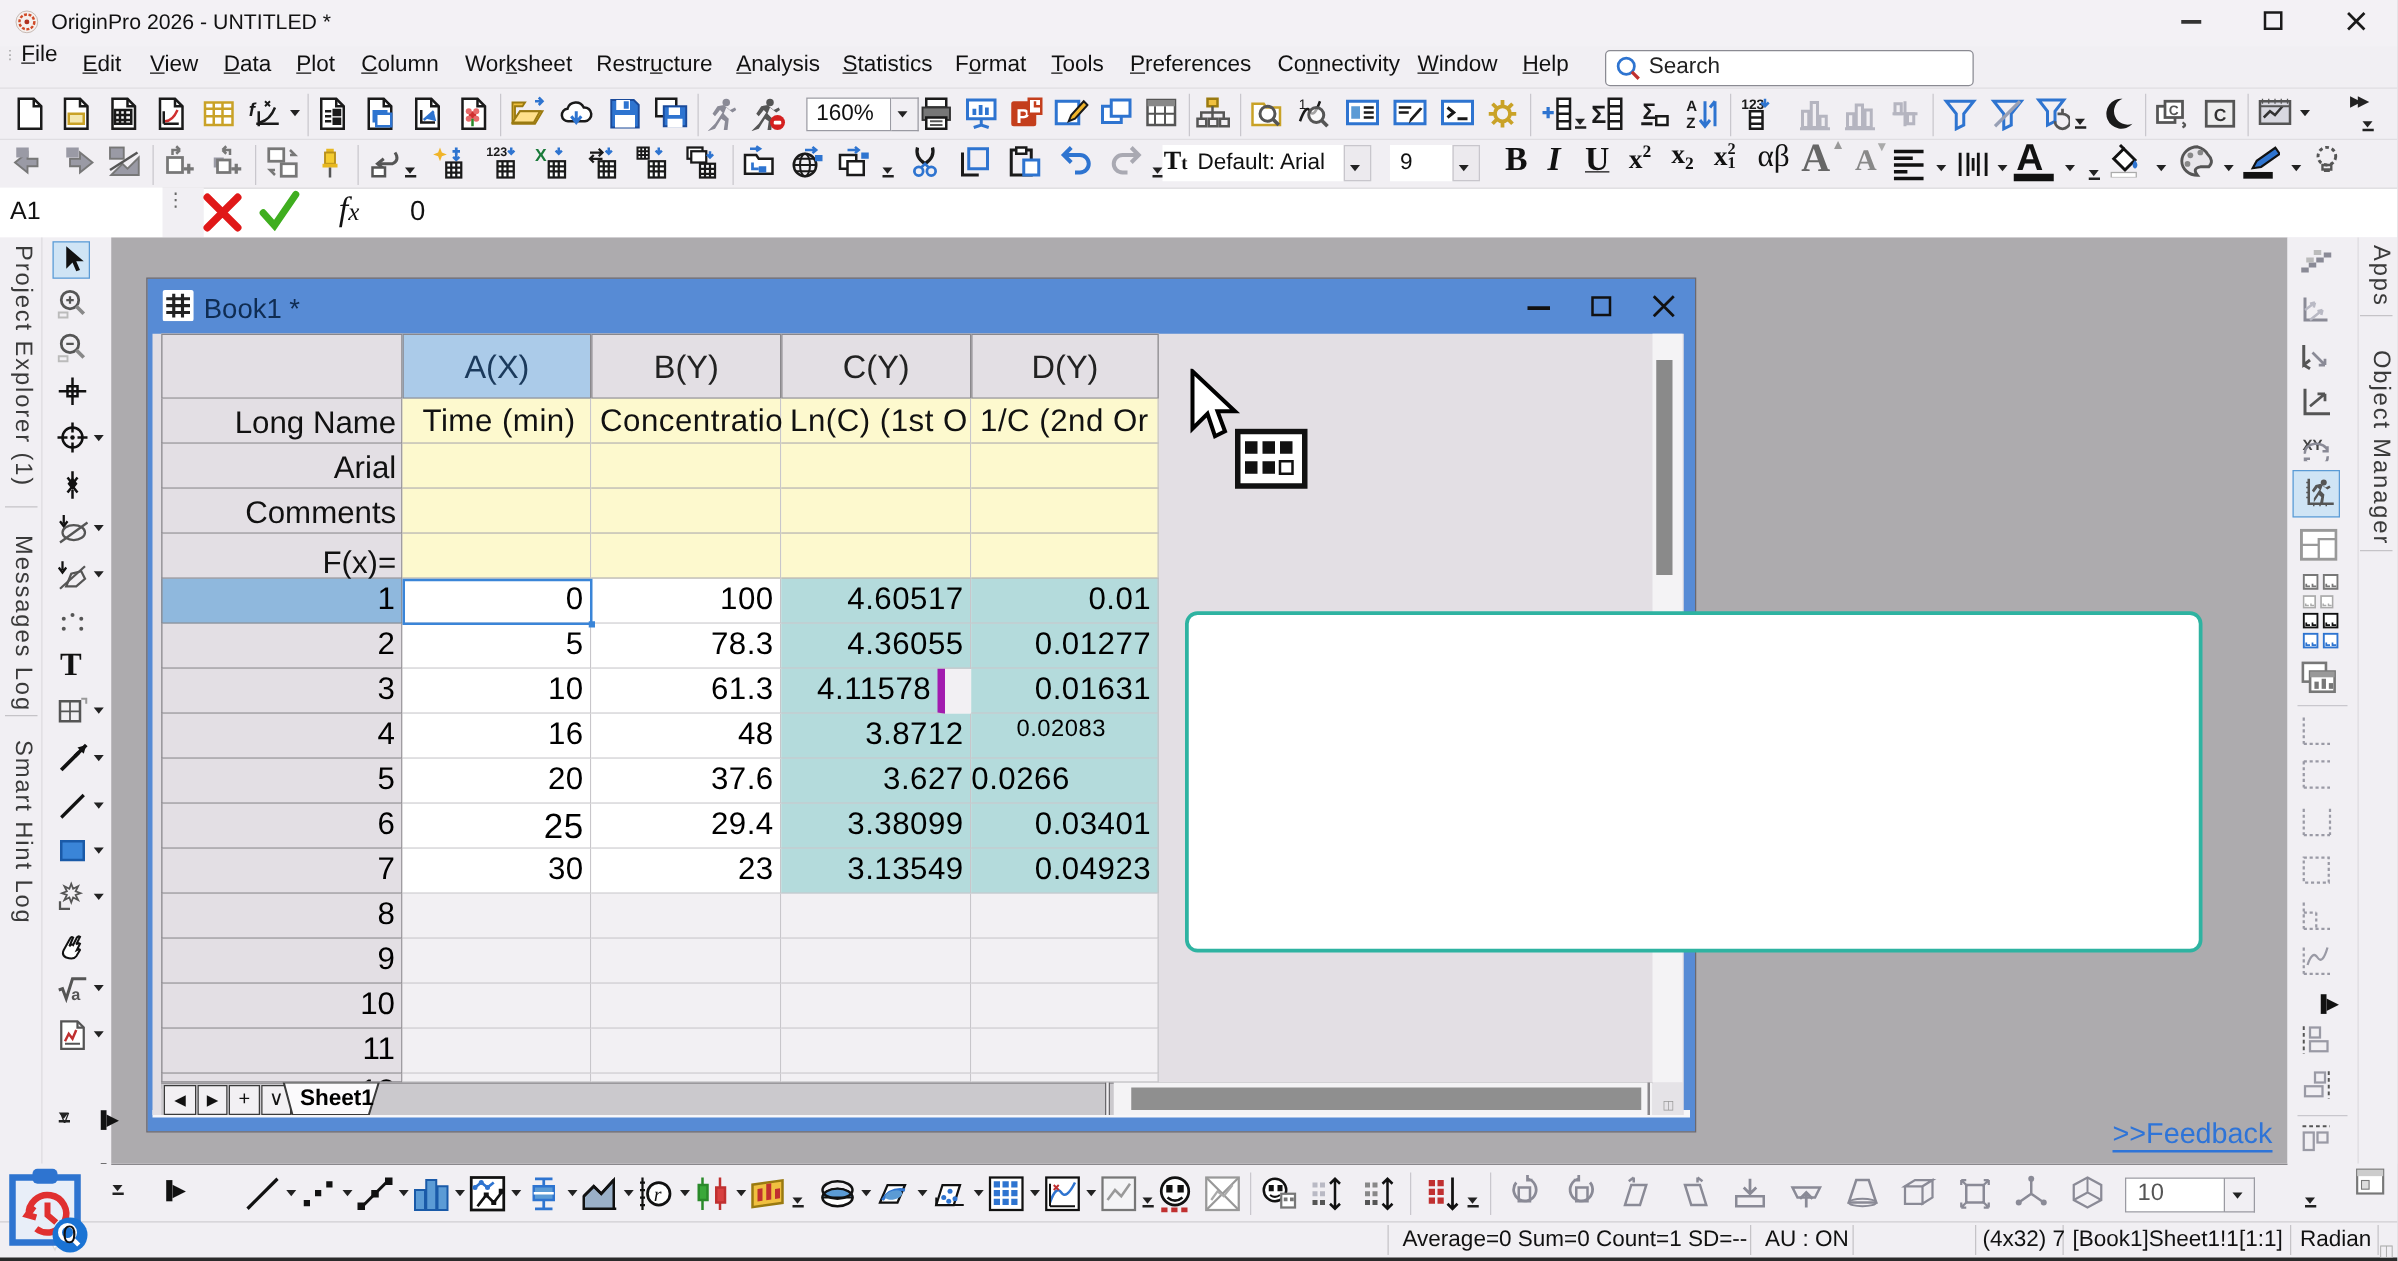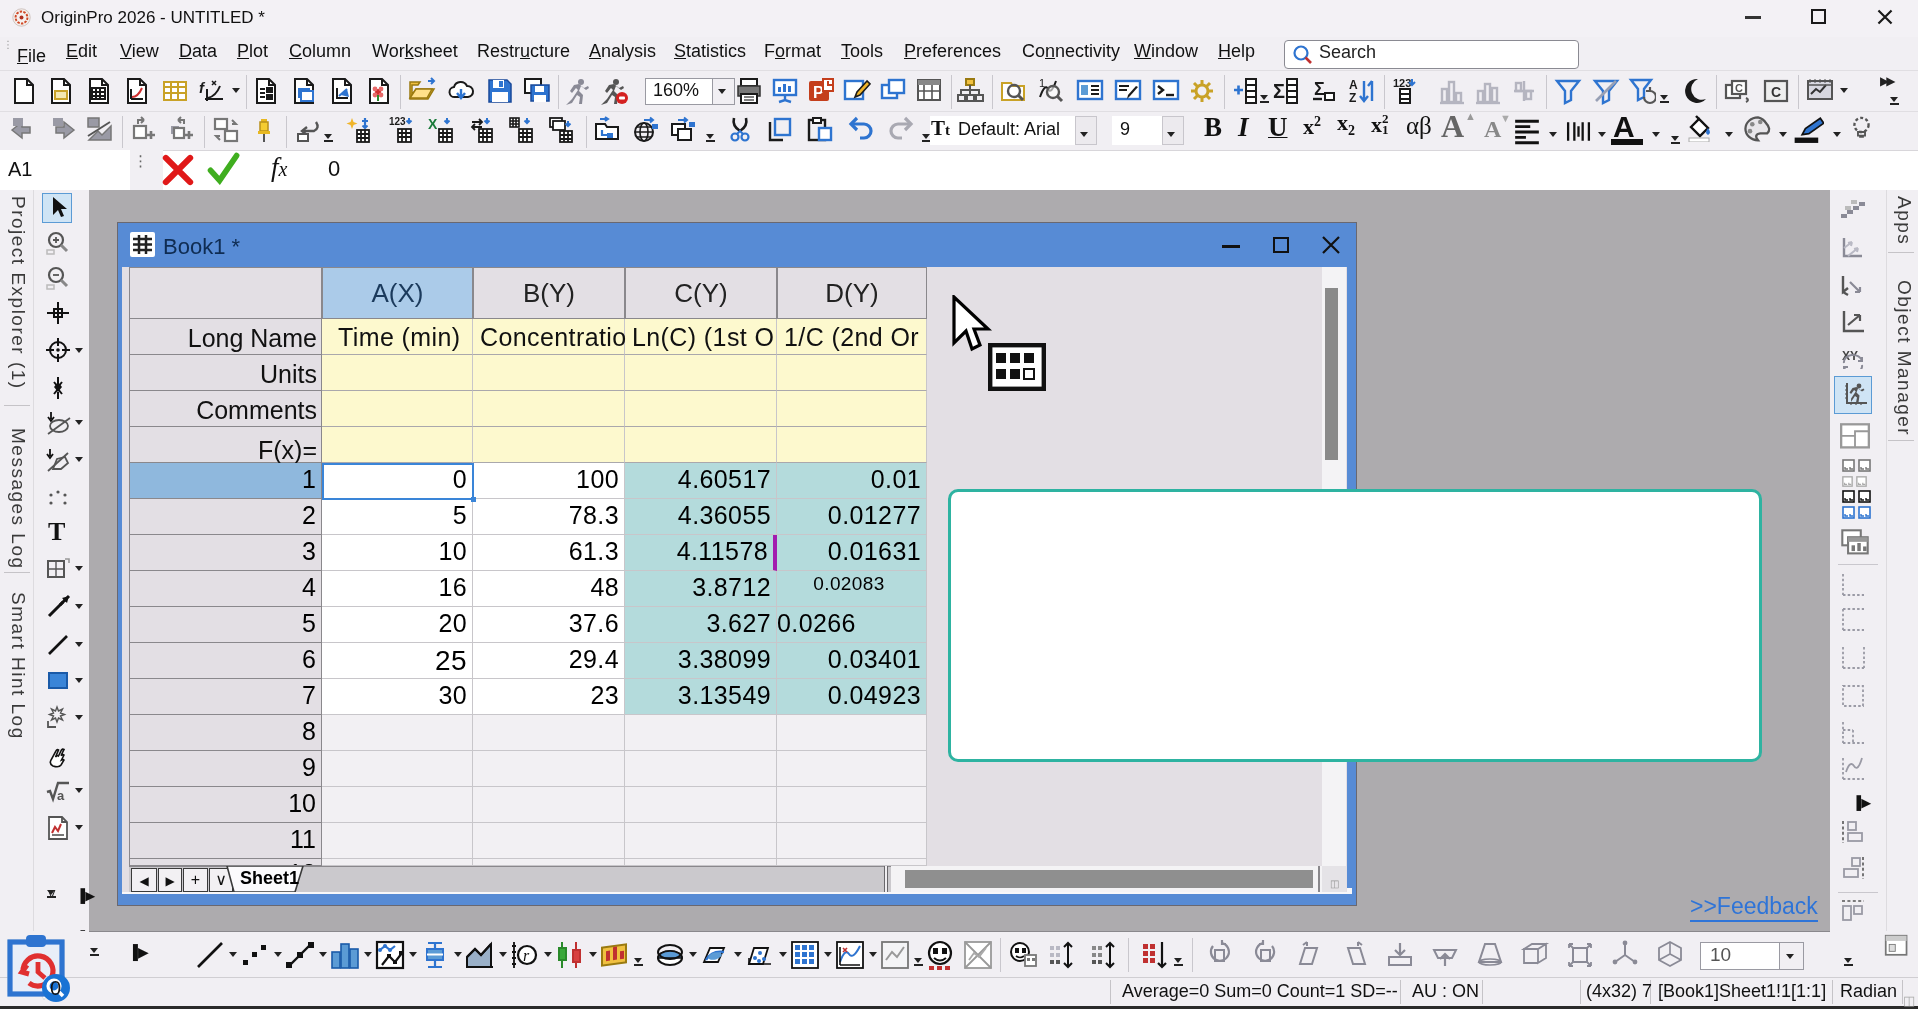--- a/index.html
+++ b/index.html
@@ -20,21 +20,21 @@
 <circle cx="12" cy="12" r="2.5" fill="#b03020"></circle>
     </svg>
 <div class="mtxt" style="left:41px;top:8px;font-size:17px">OriginPro 2026 - UNTITLED *</div>
 <div class="abs" style="left:1745px;top:16px;width:16px;height:2.5px;background:#333"></div>
 <div class="abs" style="left:1811px;top:9px;width:15px;height:15px;border:2.4px solid #1a1a1a"></div>
 <svg class="ic" style="left:1877px;top:9px" width="16" height="16" viewBox="0 0 22 22">
       <path d="M2 2 L20 20 M20 2 L2 20" stroke="#1a1a1a" stroke-width="3"></path>
     </svg>
 <div class="abs" style="left:0;top:37px;width:1918px;height:33px;background:#f1eff3"></div>
 <div class="abs" style="left:3px;top:42px;width:3px;height:22px;color:#999;font-size:10px;line-height:5px">⋮</div>
-<div class="mtxt" style="left:17px;top:46px"><u>F</u>ile</div>
+<div class="mtxt" style="left:17px;top:33px"><u>F</u>ile</div>
 <div class="mtxt" style="left:66px;top:41px"><u>E</u>dit</div>
 <div class="mtxt" style="left:120px;top:41px"><u>V</u>iew</div>
 <div class="mtxt" style="left:179px;top:41px"><u>D</u>ata</div>
 <div class="mtxt" style="left:237px;top:41px"><u>P</u>lot</div>
 <div class="mtxt" style="left:289px;top:41px"><u>C</u>olumn</div>
 <div class="mtxt" style="left:372px;top:41px">Wor<u>k</u>sheet</div>
 <div class="mtxt" style="left:477px;top:41px">Restr<u>u</u>cture</div>
 <div class="mtxt" style="left:589px;top:41px"><u>A</u>nalysis</div>
 <div class="mtxt" style="left:674px;top:41px"><u>S</u>tatistics</div>
 <div class="mtxt" style="left:764px;top:41px">F<u>o</u>rmat</div>
@@ -696,21 +696,21 @@
 <div class="mtxt" style="left:473px;top:278px;width:152px;text-align:center;font-size:26px;color:#222">B(Y)</div>
 <div class="mtxt" style="left:625px;top:278px;width:152px;text-align:center;font-size:26px;color:#222">C(Y)</div>
 <div class="mtxt" style="left:777px;top:278px;width:150px;text-align:center;font-size:26px;color:#222">D(Y)</div>
 <div class="abs" style="left:129px;top:319px;width:193px;height:36px;background:#e3dfe4;border:1px solid #8a888c;border-top:none"></div>
 <div class="mtxt" style="left:129px;top:324px;width:188px;text-align:right;font-size:25px">Long Name</div>
 <div class="abs" style="left:322px;top:319px;width:151px;height:36px;background:#fdf9ce;border-right:1px solid #c8c6ca;border-bottom:1px solid #aaa8ac"></div>
 <div class="abs" style="left:473px;top:319px;width:152px;height:36px;background:#fdf9ce;border-right:1px solid #c8c6ca;border-bottom:1px solid #aaa8ac"></div>
 <div class="abs" style="left:625px;top:319px;width:152px;height:36px;background:#fdf9ce;border-right:1px solid #c8c6ca;border-bottom:1px solid #aaa8ac"></div>
 <div class="abs" style="left:777px;top:319px;width:150px;height:36px;background:#fdf9ce;border-right:1px solid #c8c6ca;border-bottom:1px solid #aaa8ac"></div>
 <div class="abs" style="left:129px;top:355px;width:193px;height:36px;background:#e3dfe4;border:1px solid #8a888c;border-top:none"></div>
-<div class="mtxt" style="left:129px;top:360px;width:188px;text-align:right;font-size:25px">Units</div>
+<div class="mtxt" style="left:129px;top:360px;width:188px;text-align:right;font-size:25px">Arial</div>
 <div class="abs" style="left:322px;top:355px;width:151px;height:36px;background:#fdf9ce;border-right:1px solid #c8c6ca;border-bottom:1px solid #aaa8ac"></div>
 <div class="abs" style="left:473px;top:355px;width:152px;height:36px;background:#fdf9ce;border-right:1px solid #c8c6ca;border-bottom:1px solid #aaa8ac"></div>
 <div class="abs" style="left:625px;top:355px;width:152px;height:36px;background:#fdf9ce;border-right:1px solid #c8c6ca;border-bottom:1px solid #aaa8ac"></div>
 <div class="abs" style="left:777px;top:355px;width:150px;height:36px;background:#fdf9ce;border-right:1px solid #c8c6ca;border-bottom:1px solid #aaa8ac"></div>
 <div class="abs" style="left:129px;top:391px;width:193px;height:36px;background:#e3dfe4;border:1px solid #8a888c;border-top:none"></div>
 <div class="mtxt" style="left:129px;top:396px;width:188px;text-align:right;font-size:25px">Comments</div>
 <div class="abs" style="left:322px;top:391px;width:151px;height:36px;background:#fdf9ce;border-right:1px solid #c8c6ca;border-bottom:1px solid #aaa8ac"></div>
 <div class="abs" style="left:473px;top:391px;width:152px;height:36px;background:#fdf9ce;border-right:1px solid #c8c6ca;border-bottom:1px solid #aaa8ac"></div>
 <div class="abs" style="left:625px;top:391px;width:152px;height:36px;background:#fdf9ce;border-right:1px solid #c8c6ca;border-bottom:1px solid #aaa8ac"></div>
 <div class="abs" style="left:777px;top:391px;width:150px;height:36px;background:#fdf9ce;border-right:1px solid #c8c6ca;border-bottom:1px solid #aaa8ac"></div>
@@ -756,21 +756,21 @@
     </div>
 <div class="abs" style="left:129px;top:535px;width:193px;height:36px;background:#e3dfe4;border:1px solid #8a888c;border-top:none;overflow:hidden">
       <div style="text-align:right;padding:2px 5px 0 0;font-size:25px">3</div>
     </div>
 <div class="abs" style="left:322px;top:535px;width:151px;height:36px;background:#fff;border-right:1px solid #c8c6ca;border-bottom:1px solid #c8c6ca;overflow:hidden">
       <div style="text-align:right;padding:2px 5px 0 0;font-size:25px;letter-spacing:0.4px">10</div>
     </div>
 <div class="abs" style="left:473px;top:535px;width:152px;height:36px;background:#fff;border-right:1px solid #c8c6ca;border-bottom:1px solid #c8c6ca;overflow:hidden">
       <div style="text-align:right;padding:2px 5px 0 0;font-size:25px;letter-spacing:0.4px">61.3</div>
     </div>
-<div class="abs" style="left:625px;top:535px;width:152px;height:36px;background:#b4dbdc;border-right:4px solid #a21caf;border-bottom:1px solid #c8c6ca;overflow:hidden">
+<div class="abs" style="left:625px;top:535px;width:131px;height:36px;background:#b4dbdc;border-right:6px solid #a21caf;border-bottom:1px solid #c8c6ca;overflow:hidden">
       <div style="text-align:right;padding:2px 5px 0 0;font-size:25px;letter-spacing:0.4px">4.11578</div>
     </div>
 <div class="abs" style="left:777px;top:535px;width:150px;height:36px;background:#b4dbdc;border-right:1px solid #c8c6ca;border-bottom:1px solid #c8c6ca;overflow:hidden">
       <div style="text-align:right;padding:2px 5px 0 0;font-size:25px;letter-spacing:0.4px">0.01631</div>
     </div>
 <div class="abs" style="left:129px;top:571px;width:193px;height:36px;background:#e3dfe4;border:1px solid #8a888c;border-top:none;overflow:hidden">
       <div style="text-align:right;padding:2px 5px 0 0;font-size:25px">4</div>
     </div>
 <div class="abs" style="left:322px;top:571px;width:151px;height:36px;background:#fff;border-right:1px solid #c8c6ca;border-bottom:1px solid #c8c6ca;overflow:hidden">
       <div style="text-align:right;padding:2px 5px 0 0;font-size:25px;letter-spacing:0.4px">16</div>

